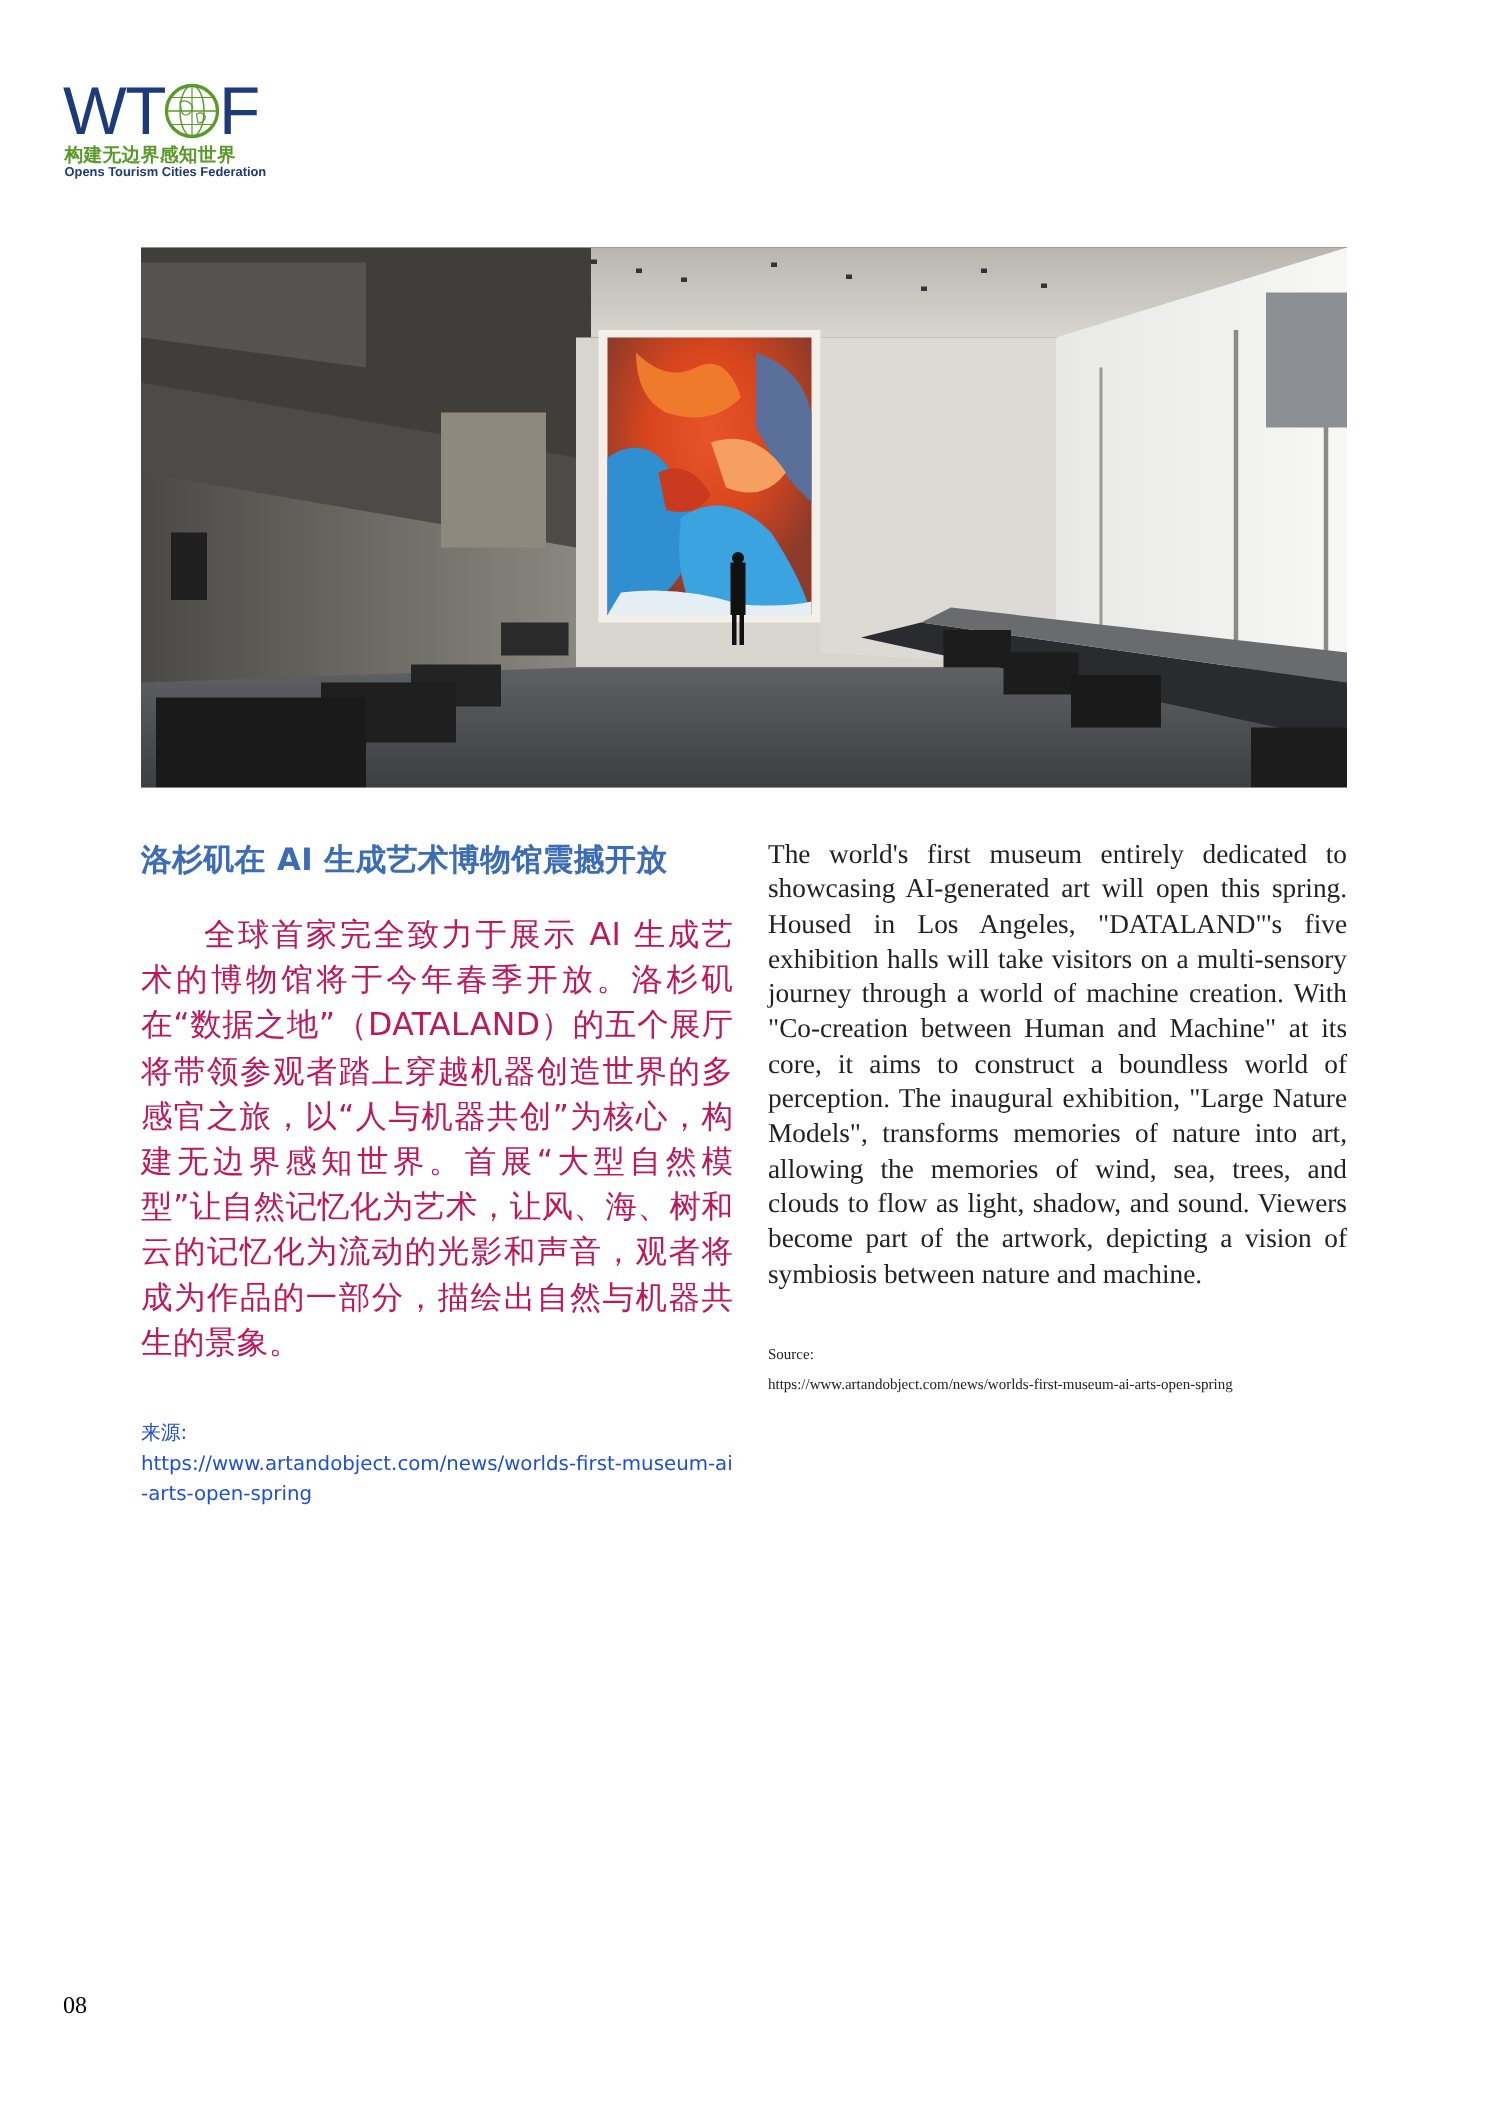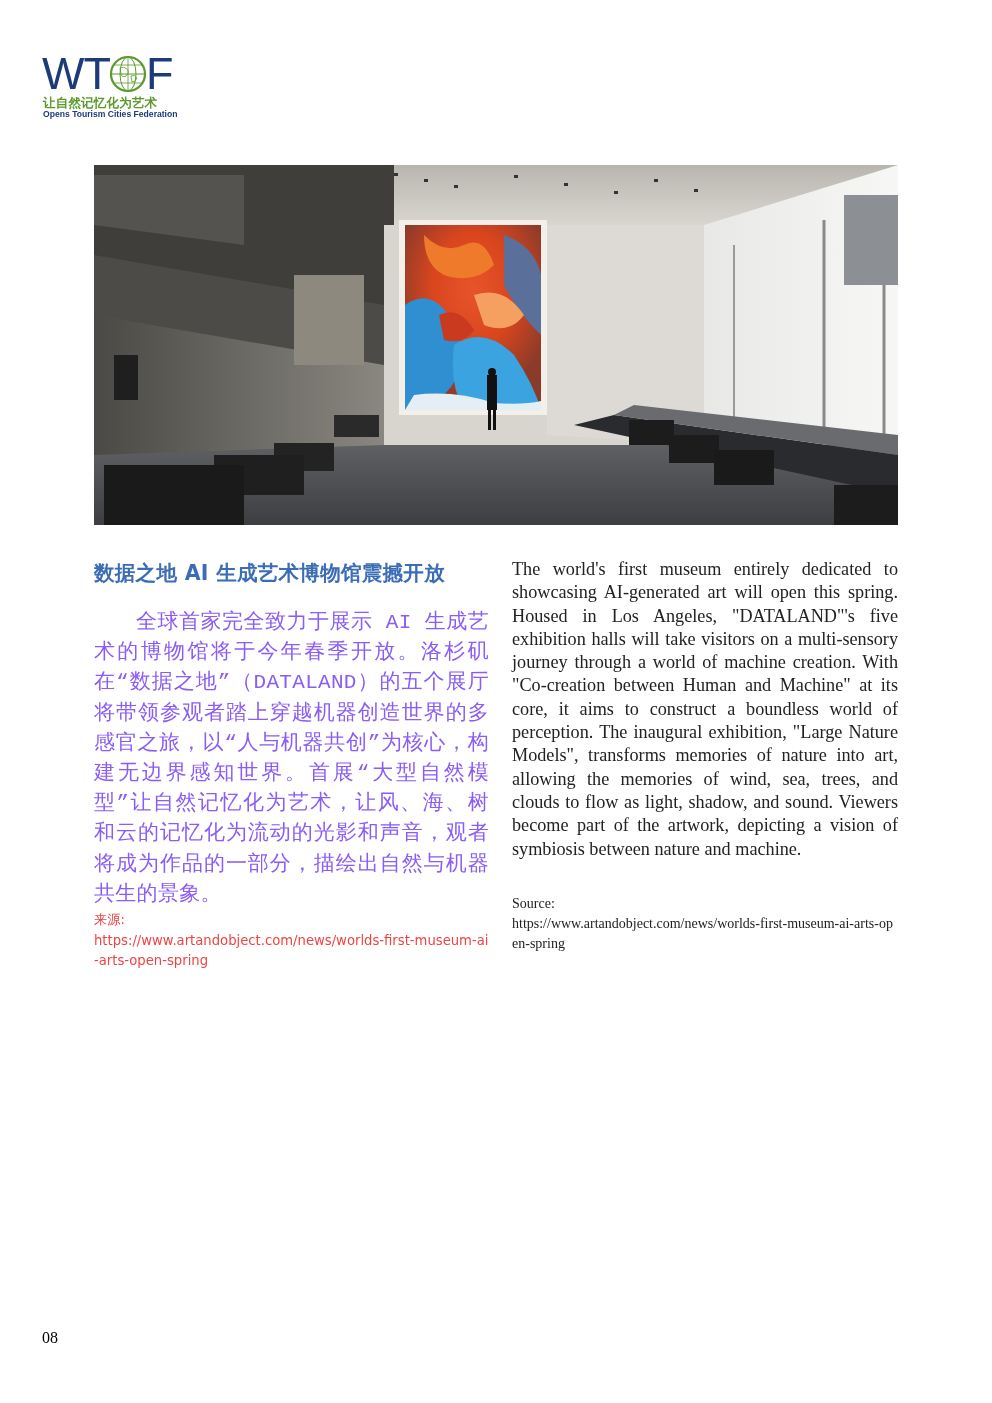--- a/index.html
+++ b/index.html
@@ -14,28 +14,28 @@
   .logo-cn { position: absolute; left: 1px; top: 44px; font-size: 12.5px; line-height: 14px; color: #5a9a2a; font-weight: bold; letter-spacing: 0.2px; white-space: nowrap; }
   .logo-en { position: absolute; left: 1px; top: 57px; font-family: "Liberation Sans", sans-serif; font-size: 8.6px; line-height: 10px; color: #1d3a7a; font-weight: bold; white-space: nowrap; }
 
   
   .photo { position: absolute; left: 94px; top: 165px; width: 804px; height: 360px; overflow: hidden; background: #3a3937; }
   .photo svg { display: block; }
 
   
   .cn-col { position: absolute; left: 94px; top: 558px; width: 395px; }
   .cn-title { font-size: 20.5px; line-height: 30px; font-weight: bold; color: #3b6cb5; letter-spacing: 0.3px; white-space: nowrap; }
-  .cn-body { margin-top: 20px; font-size: 21px; line-height: 30.2px; color: #8b5cf6; text-indent: 2em; text-align: justify; letter-spacing: 0.3px; font-family: Liberation Mono, monospace; }
-  .cn-source { font-size: 13.2px; line-height: 20.5px; color: #ef4444; word-break: break-all; }
+  .cn-body { margin-top: 20px; font-size: 21px; line-height: 30.2px; color: #be185d; text-indent: 2em; text-align: justify; letter-spacing: 0.3px; }
+  .cn-source { margin-top: 36px; font-size: 13.2px; line-height: 20.5px; color: #1d4ed8; word-break: break-all; }
 
   
   .en-col { position: absolute; left: 512px; top: 558px; width: 386px; font-family: "Liberation Serif", serif; }
   .en-title { font-size: 21.5px; line-height: 25px; font-weight: bold; color: #4a70b0; text-align: justify; hyphens: manual; }
   .en-body { font-size: 18.2px; line-height: 23.3px; color: #222; text-align: justify; hyphens: manual; }
-  .en-source { margin-top: 33px; font-size: 14px; line-height: 20px; color: #222; word-break: break-all; }
+  .en-source { margin-top: 33px; font-size: 10px; line-height: 20px; color: #222; word-break: break-all; }
 
   .page-number { position: absolute; left: 42px; top: 1329px; font-family: Liberation Serif, serif; font-size: 16px; color: #000000; }
 </style>
 </head>
 <body>
 
 <div class="logo">
   <div class="logo-letters">
     <span class="logo-letter">W</span>
     <span class="logo-letter">T</span>
@@ -46,21 +46,21 @@
         <line x1="3" y1="20" x2="37" y2="20" stroke="#5a9a2a" stroke-width="1"></line>
         <line x1="6" y1="11" x2="34" y2="11" stroke="#5a9a2a" stroke-width="0.8"></line>
         <line x1="6" y1="29" x2="34" y2="29" stroke="#5a9a2a" stroke-width="0.8"></line>
         <line x1="20" y1="3" x2="20" y2="37" stroke="#5a9a2a" stroke-width="0.8"></line>
         <path d="M12 14 Q16 12 19 15 Q22 18 18 22 Q14 24 13 20 Z" fill="none" stroke="#5a9a2a" stroke-width="0.8"></path>
         <path d="M23 22 Q27 20 29 24 Q28 28 24 28 Z" fill="none" stroke="#5a9a2a" stroke-width="0.8"></path>
       </svg>
     </span>
     <span class="logo-letter">F</span>
   </div>
-  <div class="logo-cn">让自然记忆化为艺术</div>
+  <div class="logo-cn">构建无边界感知世界</div>
   <div class="logo-en">Opens Tourism Cities Federation</div>
 </div>
 
 <div class="photo">
   <svg width="804" height="360" viewBox="0 0 804 360">
     <defs>
       <linearGradient id="ceil" x1="0" y1="0" x2="0" y2="1">
         <stop offset="0" stop-color="#b9b6b0"></stop>
         <stop offset="1" stop-color="#d9d6d0"></stop>
       </linearGradient>
@@ -138,21 +138,21 @@
         <rect x="420" y="10" width="4" height="3"></rect>
       <rect x="470" y="18" width="4" height="3"></rect>
         <rect x="520" y="26" width="4" height="3"></rect>
       <rect x="560" y="14" width="4" height="3"></rect>
         <rect x="600" y="24" width="4" height="3"></rect>
     </g>
   </svg>
 </div>
 
 <div class="cn-col">
-  <h2 class="cn-title">数据之地 AI 生成艺术博物馆震撼开放</h2>
+  <h2 class="cn-title">洛杉矶在 AI 生成艺术博物馆震撼开放</h2>
   <p class="cn-body">全球首家完全致力于展示 AI 生成艺术的博物馆将于今年春季开放。洛杉矶在“数据之地”（DATALAND）的五个展厅将带领参观者踏上穿越机器创造世界的多感官之旅，以“人与机器共创”为核心，构建无边界感知世界。首展“大型自然模型”让自然记忆化为艺术，让风、海、树和云的记忆化为流动的光影和声音，观者将成为作品的一部分，描绘出自然与机器共生的景象。</p>
   <div class="cn-source">
     <div>来源:</div>
     <div>https://www.artandobject.com/news/worlds-first-museum-ai-arts-open-spring</div>
   </div>
 </div>
 
 <div class="en-col">
   <p class="en-body">The world's first museum entirely dedicated to showcasing AI-generated art will open this spring. Housed in Los Angeles, "DATALAND"'s five exhibition halls will take visitors on a multi-sensory journey through a world of ma­chine creation. With "Co-creation between Hu­man and Machine" at its core, it aims to construct a boundless world of perception. The inaugural exhibition, "Large Nature Models", transforms memories of nature into art, allowing the mem­ories of wind, sea, trees, and clouds to flow as light, shadow, and sound. Viewers become part of the artwork, depicting a vision of symbiosis between nature and machine.</p>
   <div class="en-source">

